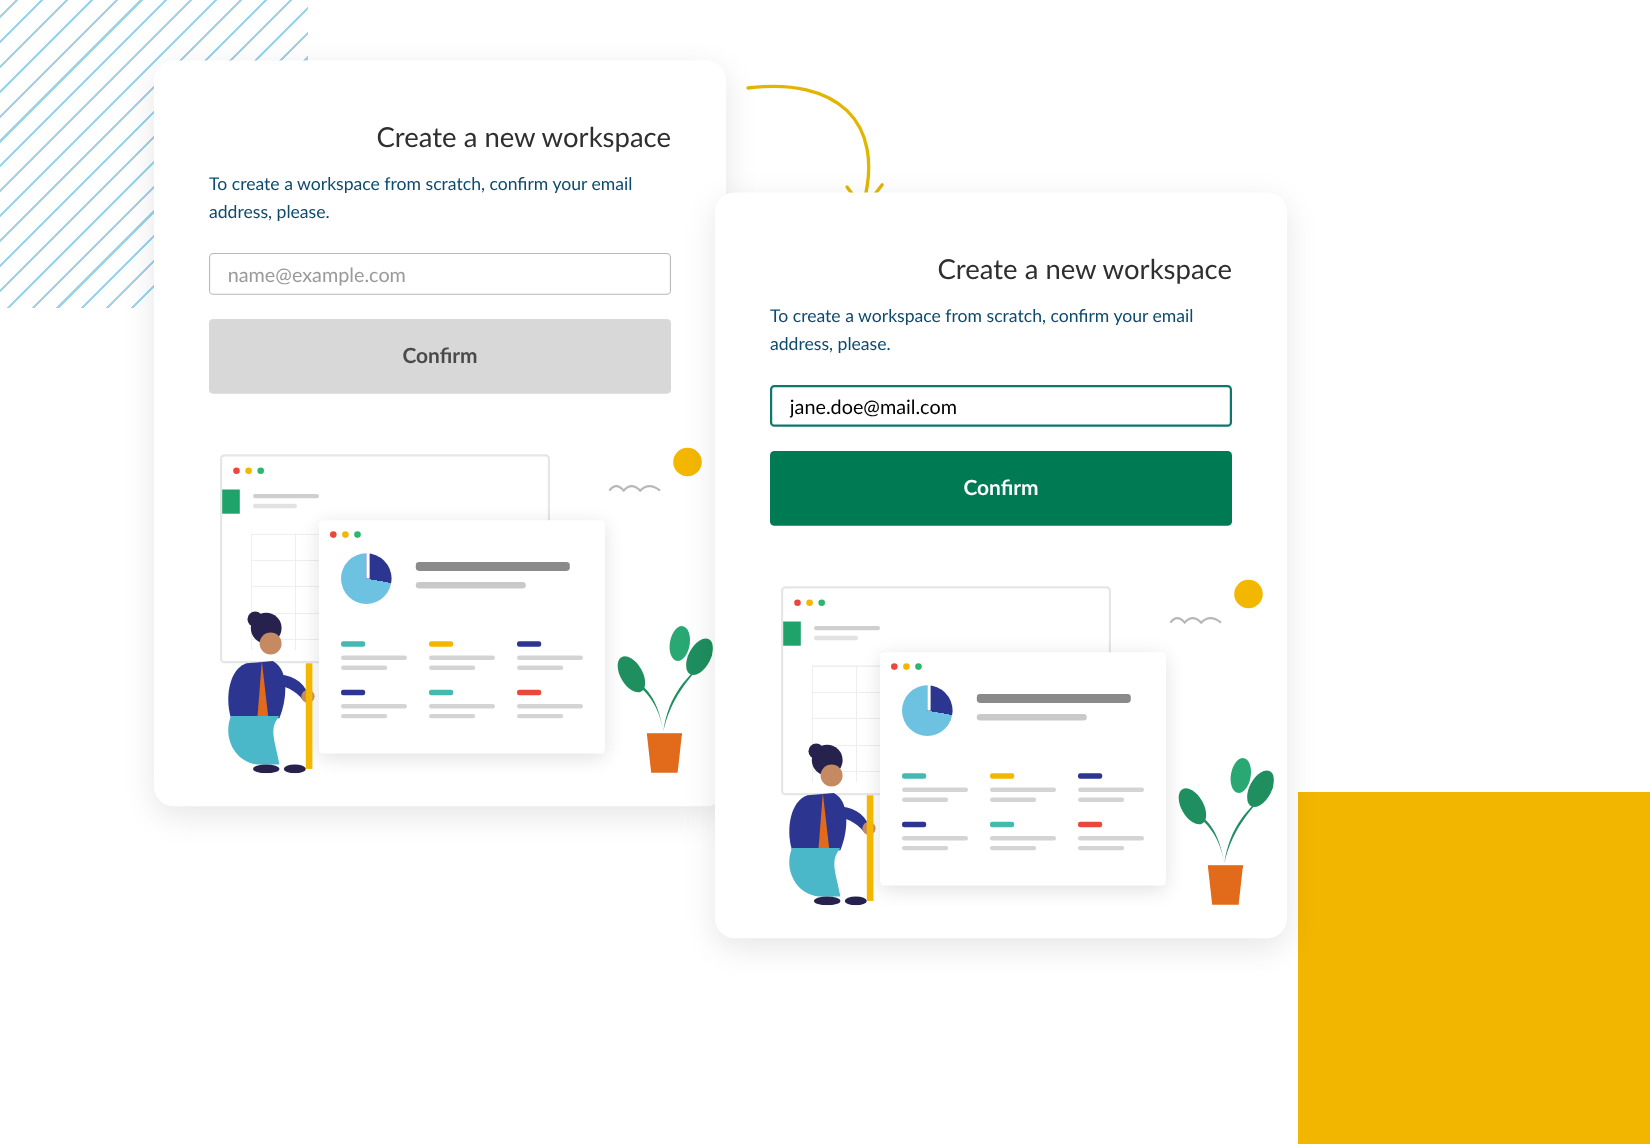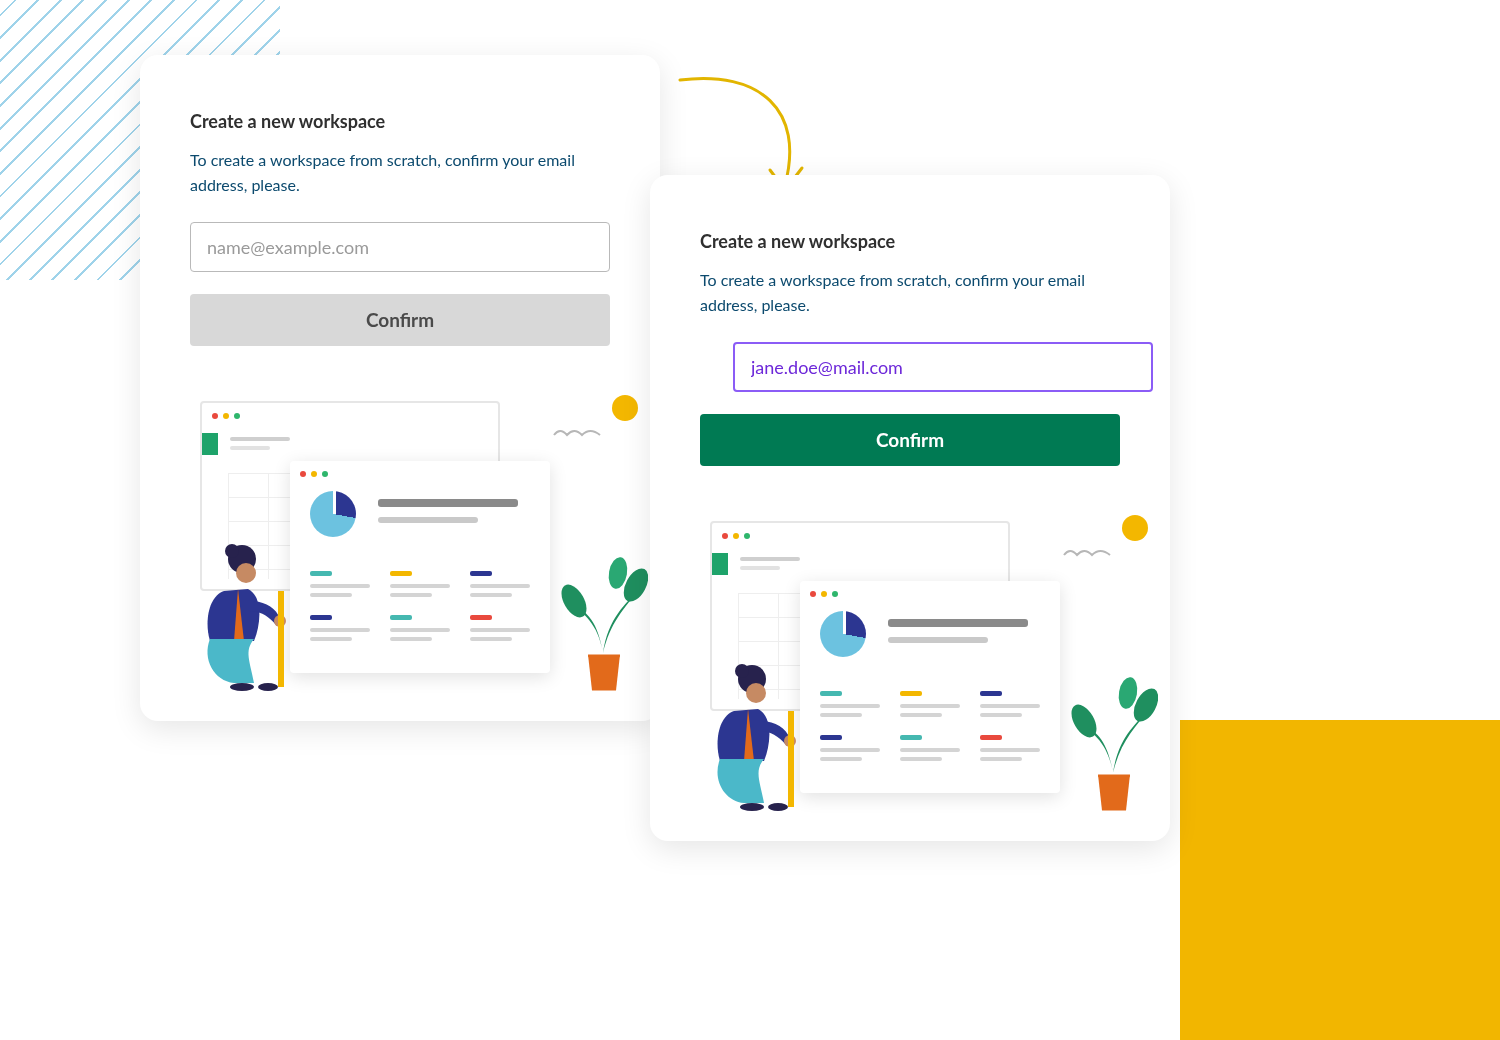--- a/index.html
+++ b/index.html
@@ -55,50 +55,51 @@
     background: #ffffff;
     border-radius: 18px;
     box-shadow: 0 8px 30px rgba(0,0,0,0.10);
     padding: 55px 50px 30px 50px;
     z-index: 2;
   }
   .card1 { top: 55px;  left: 140px; }
   .card2 { top: 175px; left: 650px; }
 
   .card h1 {
-    font-size: 18px;
-    font-weight: 700;
+    font-size: 25px;
+    font-weight: 400;
     color: #2f2f2f;
     margin-bottom: 16px;
+    text-align: right;
   }
   .card p.sub {
     font-size: 16px;
     line-height: 1.55;
     color: #0c4a6e;
     margin-bottom: 24px;
   }
 
   .field {
     width: 100%;
-    height: 50px;
+    height: 38px;
     border: 1px solid #b9b9b9;
     border-radius: 4px;
     padding: 0 16px;
     font-size: 18px;
-    color: #6d28d9;
+    color: #000000;
     margin-bottom: 22px;
     outline: none;
     font-family: inherit;
   }
   .field::placeholder { color: #9a9a9a; }
-  .field.focused { border: 2px solid #8b5cf6; margin-left: 33px; }
+  .field.focused { border: 2px solid #0f766e; }
 
   .btn {
     width: 100%;
-    height: 52px;
+    height: 68px;
     border: none;
     border-radius: 4px;
     font-size: 19px;
     font-weight: 700;
     cursor: pointer;
     font-family: inherit;
   }
   .btn.disabled {
     background: #d8d8d8;
     color: #4a4a4a;

